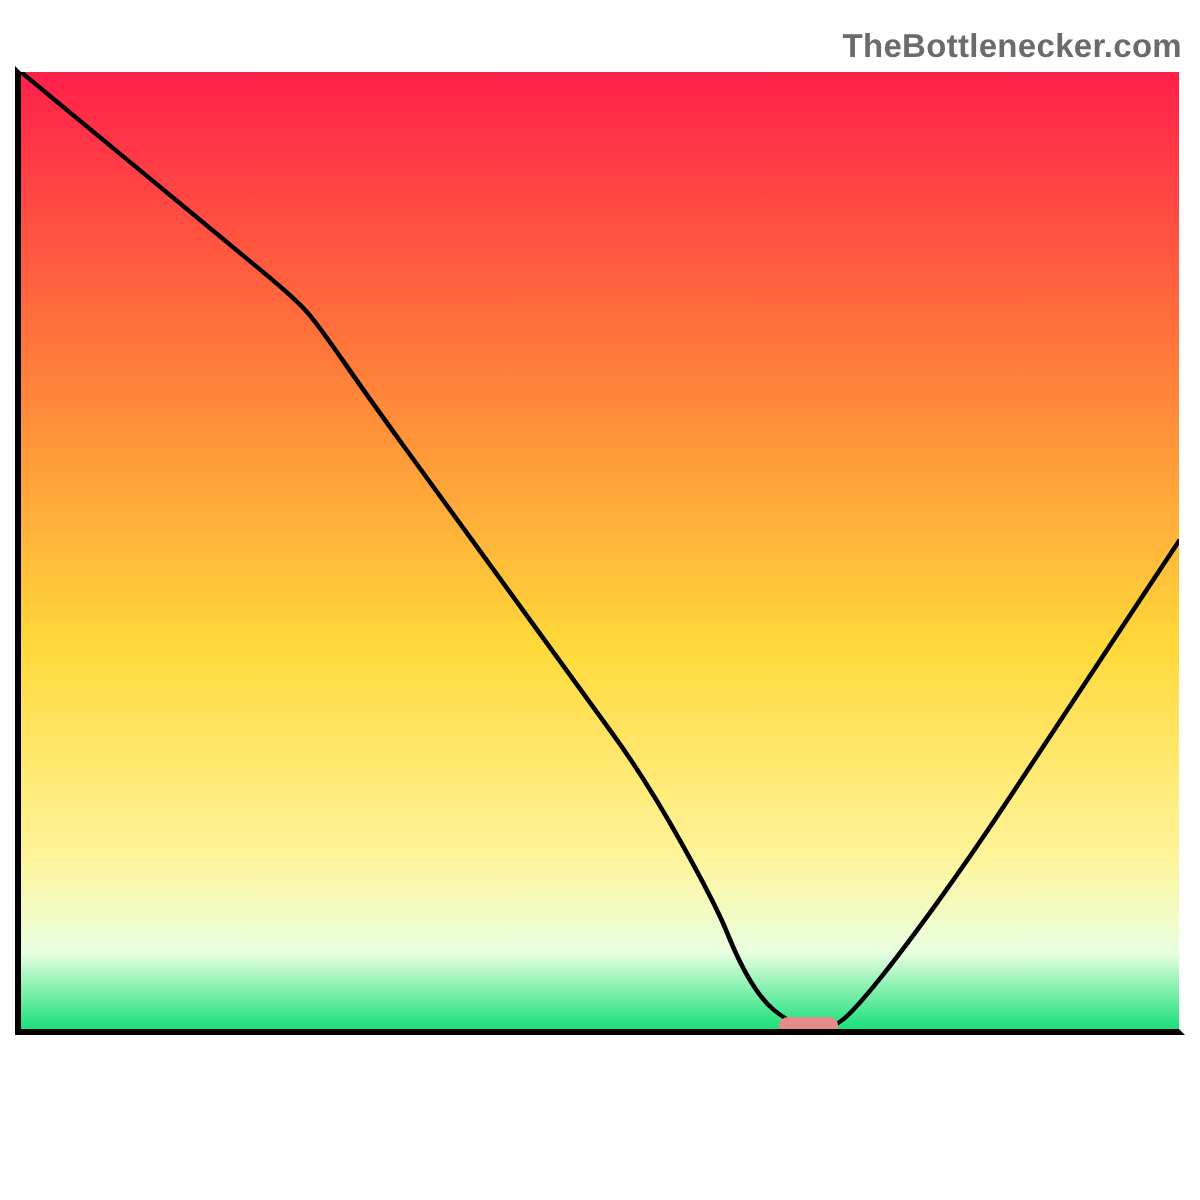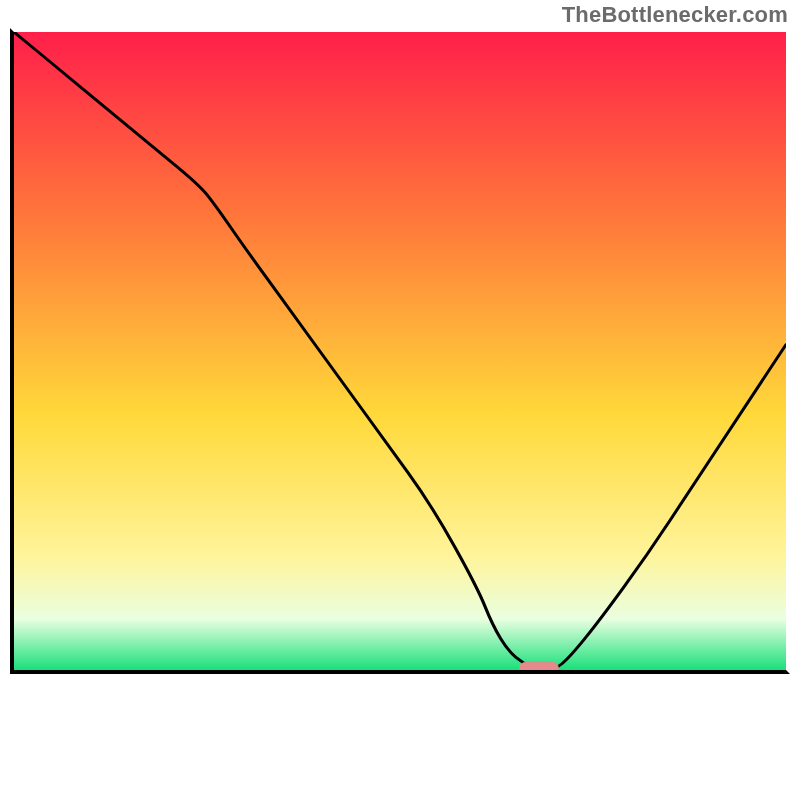--- a/index.html
+++ b/index.html
@@ -9,20 +9,21 @@
     height: 800px;
     background: #ffffff;
     font-family: Arial, Helvetica, sans-serif;
     overflow: hidden;
   }
   .frame {
     position: relative;
     width: 800px;
     height: 684px;
     box-sizing: border-box;
+    margin-top: 16px;
   }
   .attribution {
     position: absolute;
     top: 2px;
     right: 12px;
     font-size: 22px;
     font-weight: 600;
     color: #6b6b6b;
     letter-spacing: 0.2px;
   }

